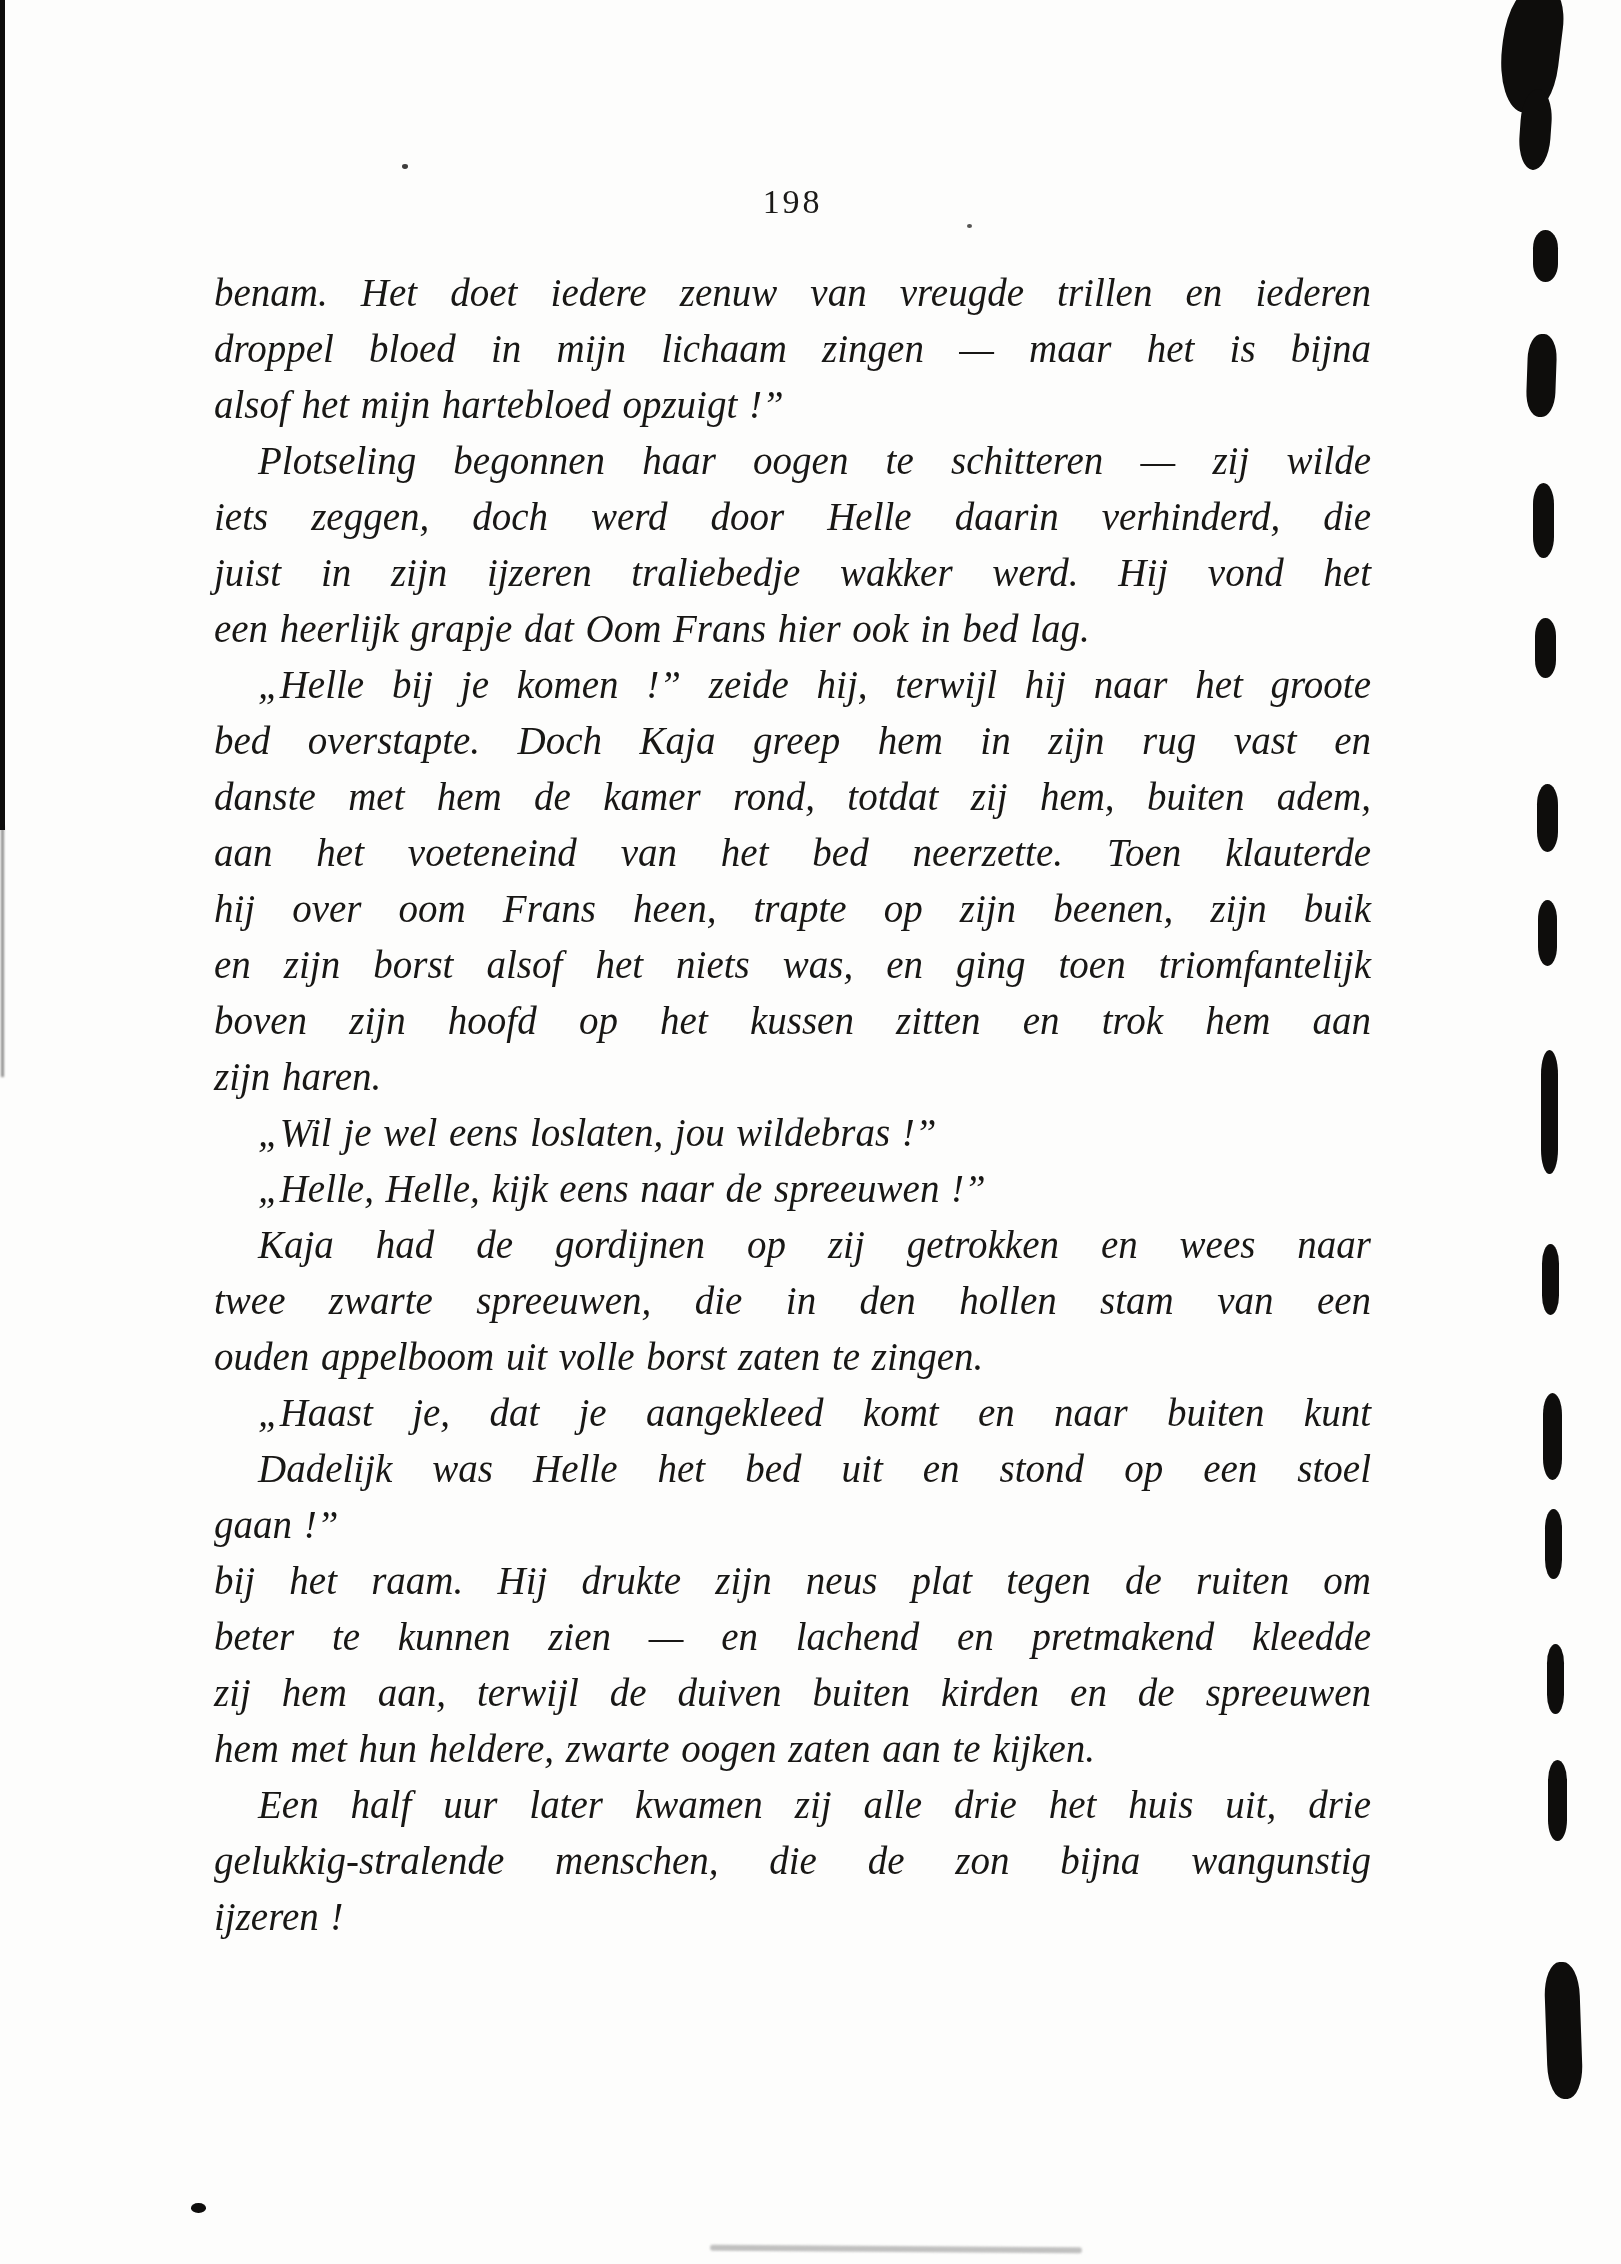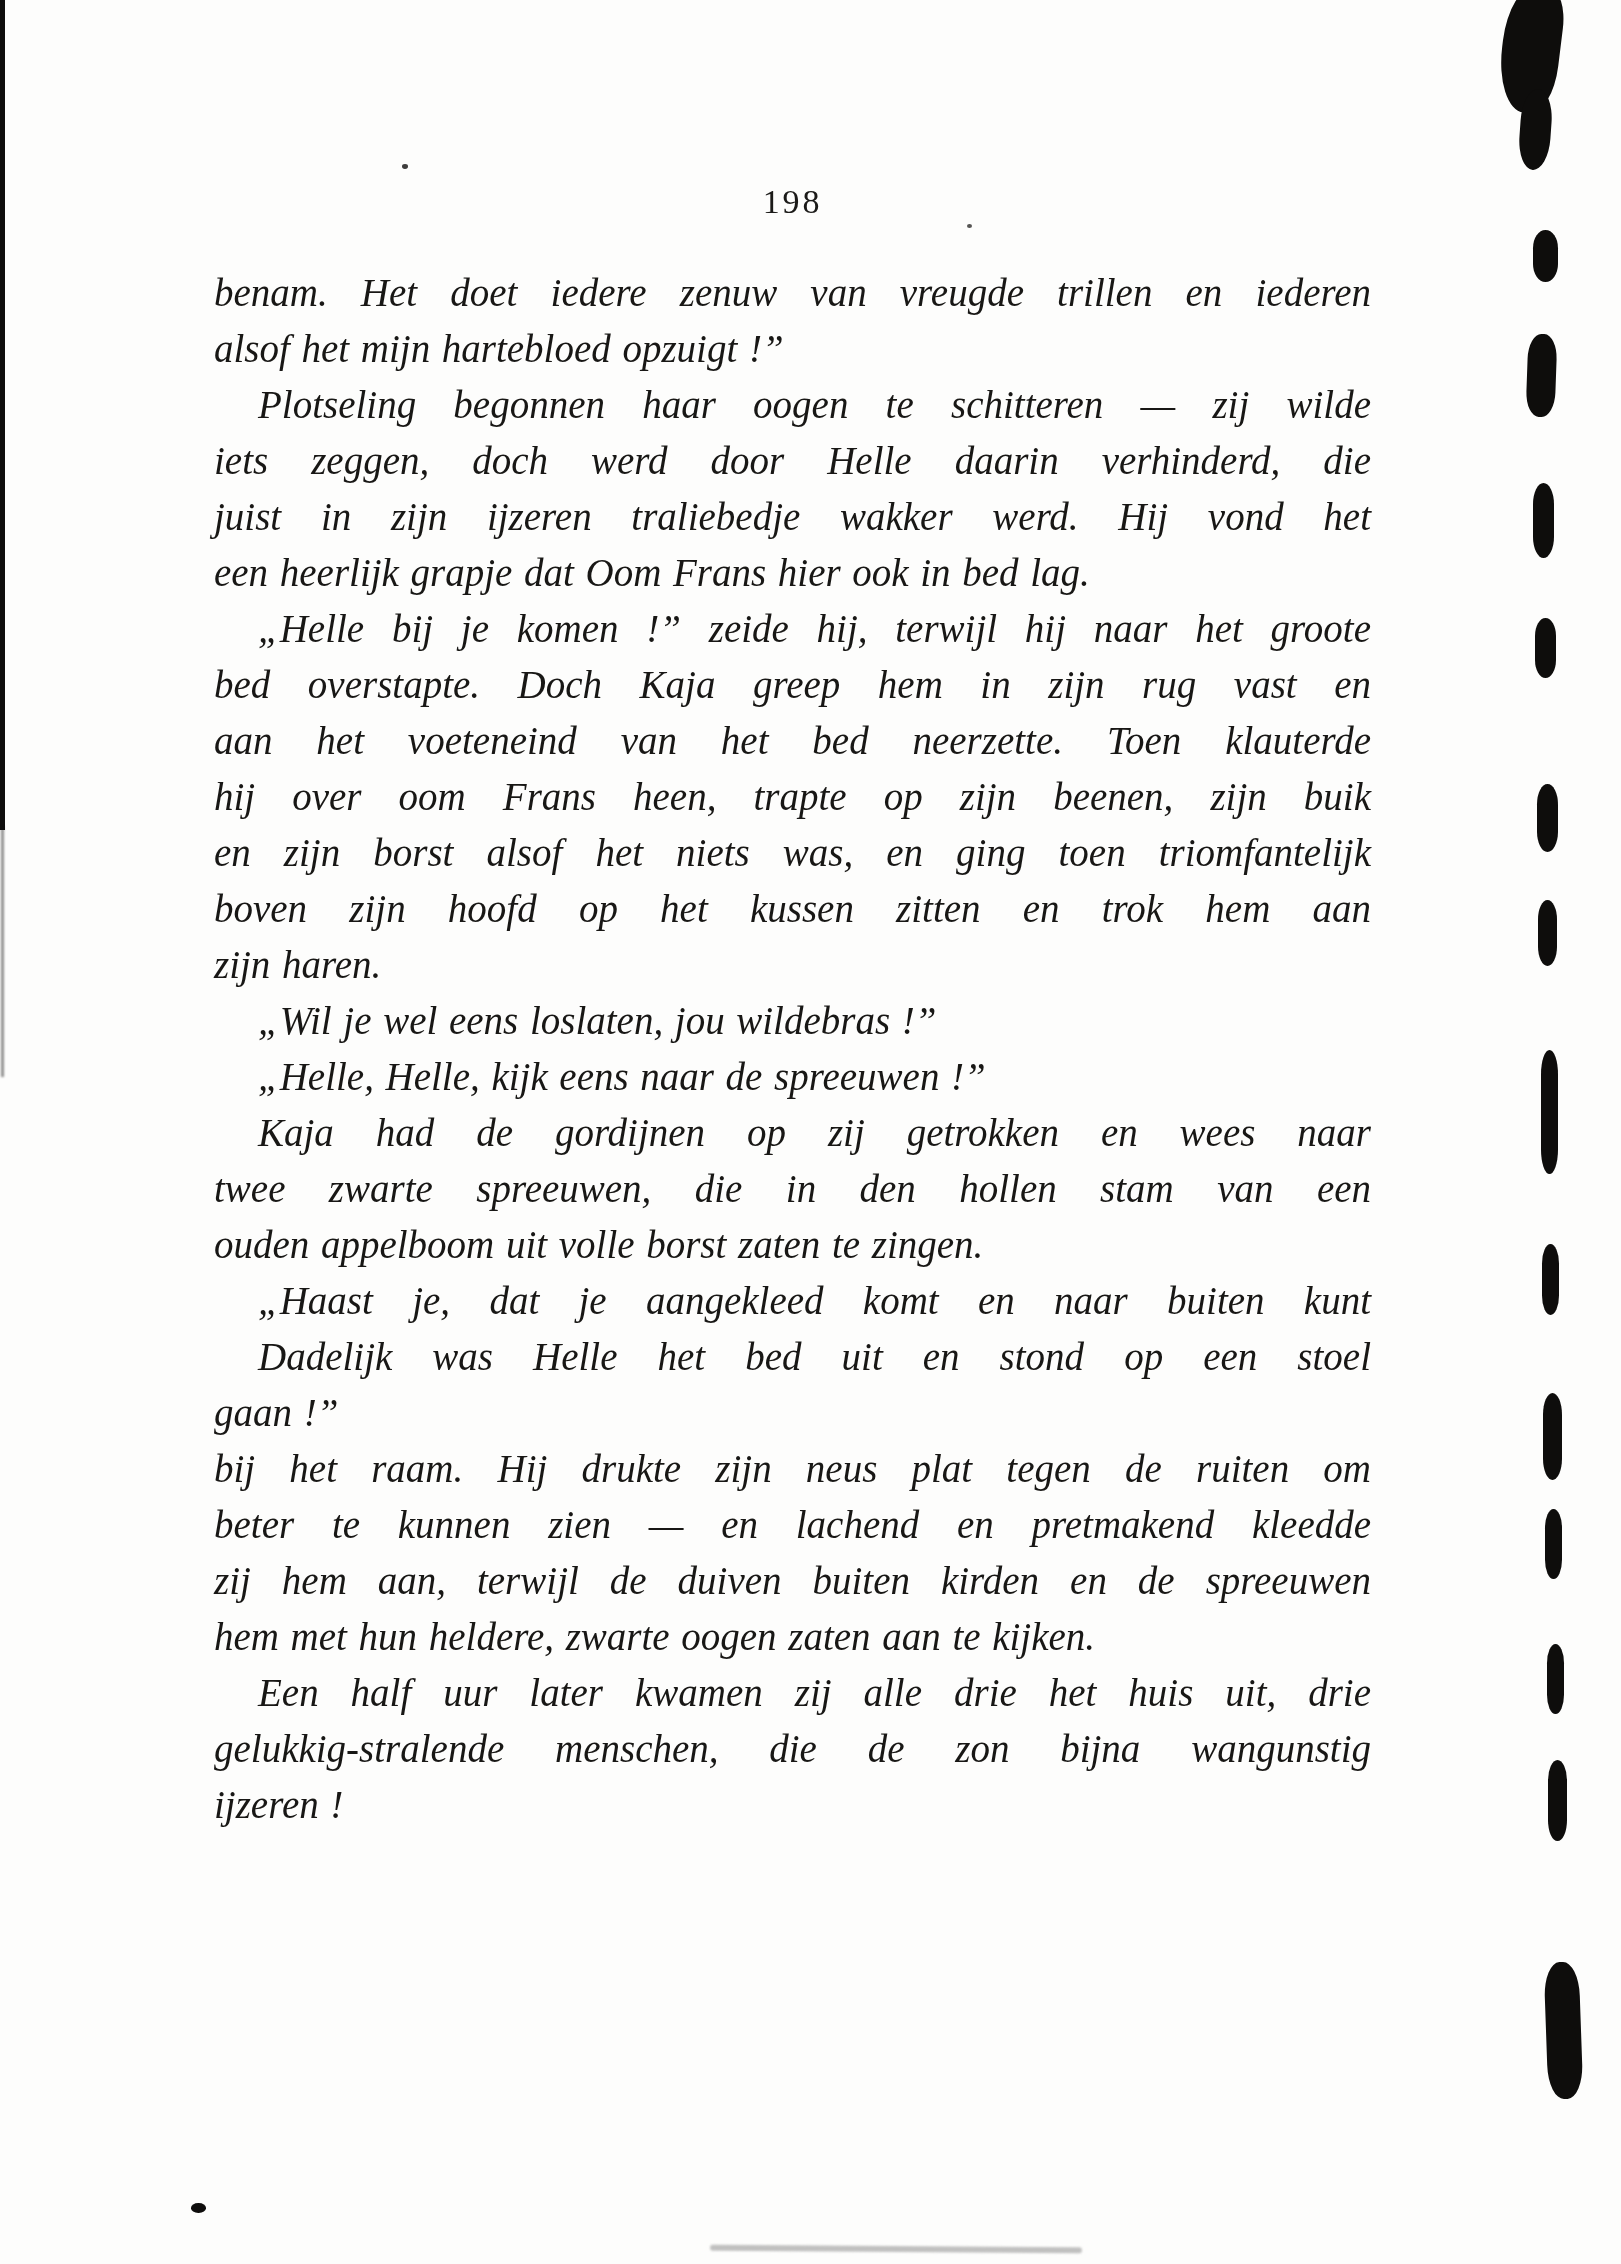--- a/index.html
+++ b/index.html
@@ -62,27 +62,29 @@
 </style>
 </head>
 <body>
 
 <div class="page">
 
   <div class="page-number">198</div>
 
   <div class="text-block" id="lines-container">
       <div class="line">benam. Het doet iedere zenuw van vreugde trillen en iederen</div>
+      <div class="line">droppel bloed in mijn lichaam zingen — maar het is bijna</div>
       <div class="line end">alsof het mijn hartebloed opzuigt !”</div>
       <div class="line indent">Plotseling begonnen haar oogen te schitteren — zij wilde</div>
       <div class="line">iets zeggen, doch werd door Helle daarin verhinderd, die</div>
       <div class="line">juist in zijn ijzeren traliebedje wakker werd. Hij vond het</div>
       <div class="line end">een heerlijk grapje dat Oom Frans hier ook in bed lag.</div>
       <div class="line indent">„Helle bij je komen !” zeide hij, terwijl hij naar het groote</div>
       <div class="line">bed overstapte. Doch Kaja greep hem in zijn rug vast en</div>
+      <div class="line">danste met hem de kamer rond, totdat zij hem, buiten adem,</div>
       <div class="line">aan het voeteneind van het bed neerzette. Toen klauterde</div>
       <div class="line">hij over oom Frans heen, trapte op zijn beenen, zijn buik</div>
       <div class="line">en zijn borst alsof het niets was, en ging toen triomfantelijk</div>
       <div class="line">boven zijn hoofd op het kussen zitten en trok hem aan</div>
       <div class="line end">zijn haren.</div>
       <div class="line indent end">„Wil je wel eens loslaten, jou wildebras !”</div>
       <div class="line indent end">„Helle, Helle, kijk eens naar de spreeuwen !”</div>
       <div class="line indent">Kaja had de gordijnen op zij getrokken en wees naar</div>
       <div class="line">twee zwarte spreeuwen, die in den hollen stam van een</div>
       <div class="line end">ouden appelboom uit volle borst zaten te zingen.</div>

